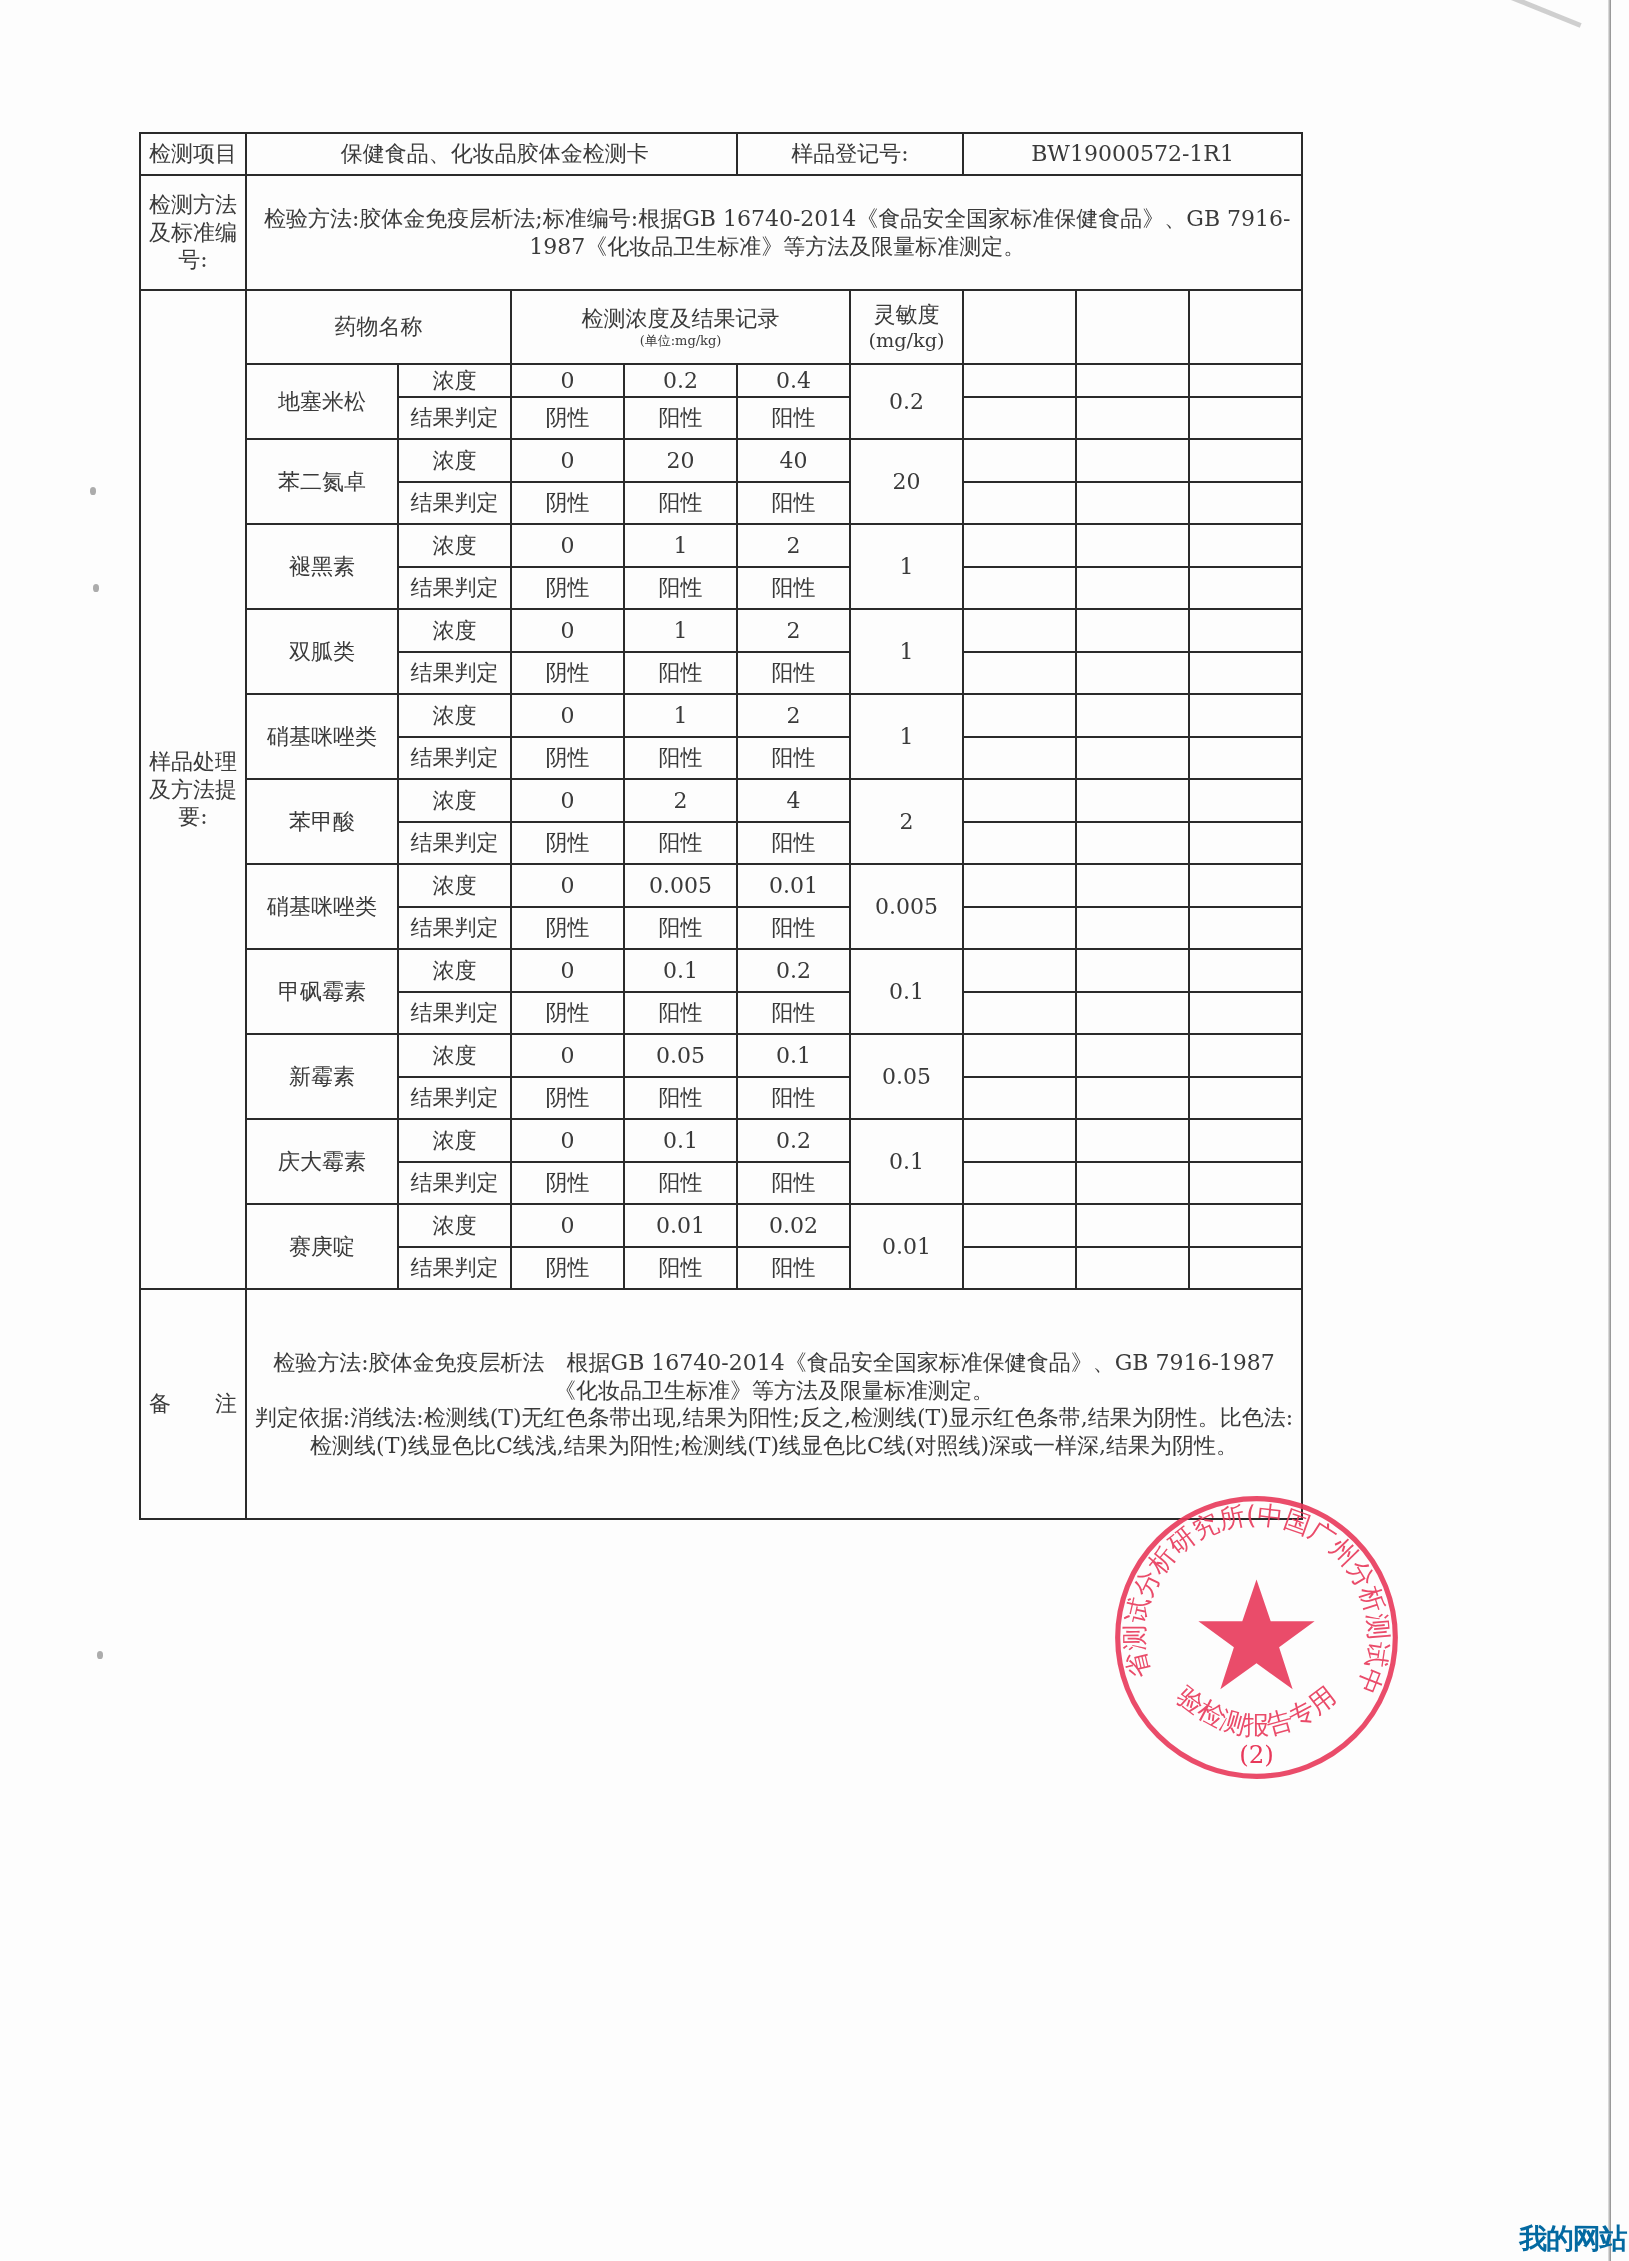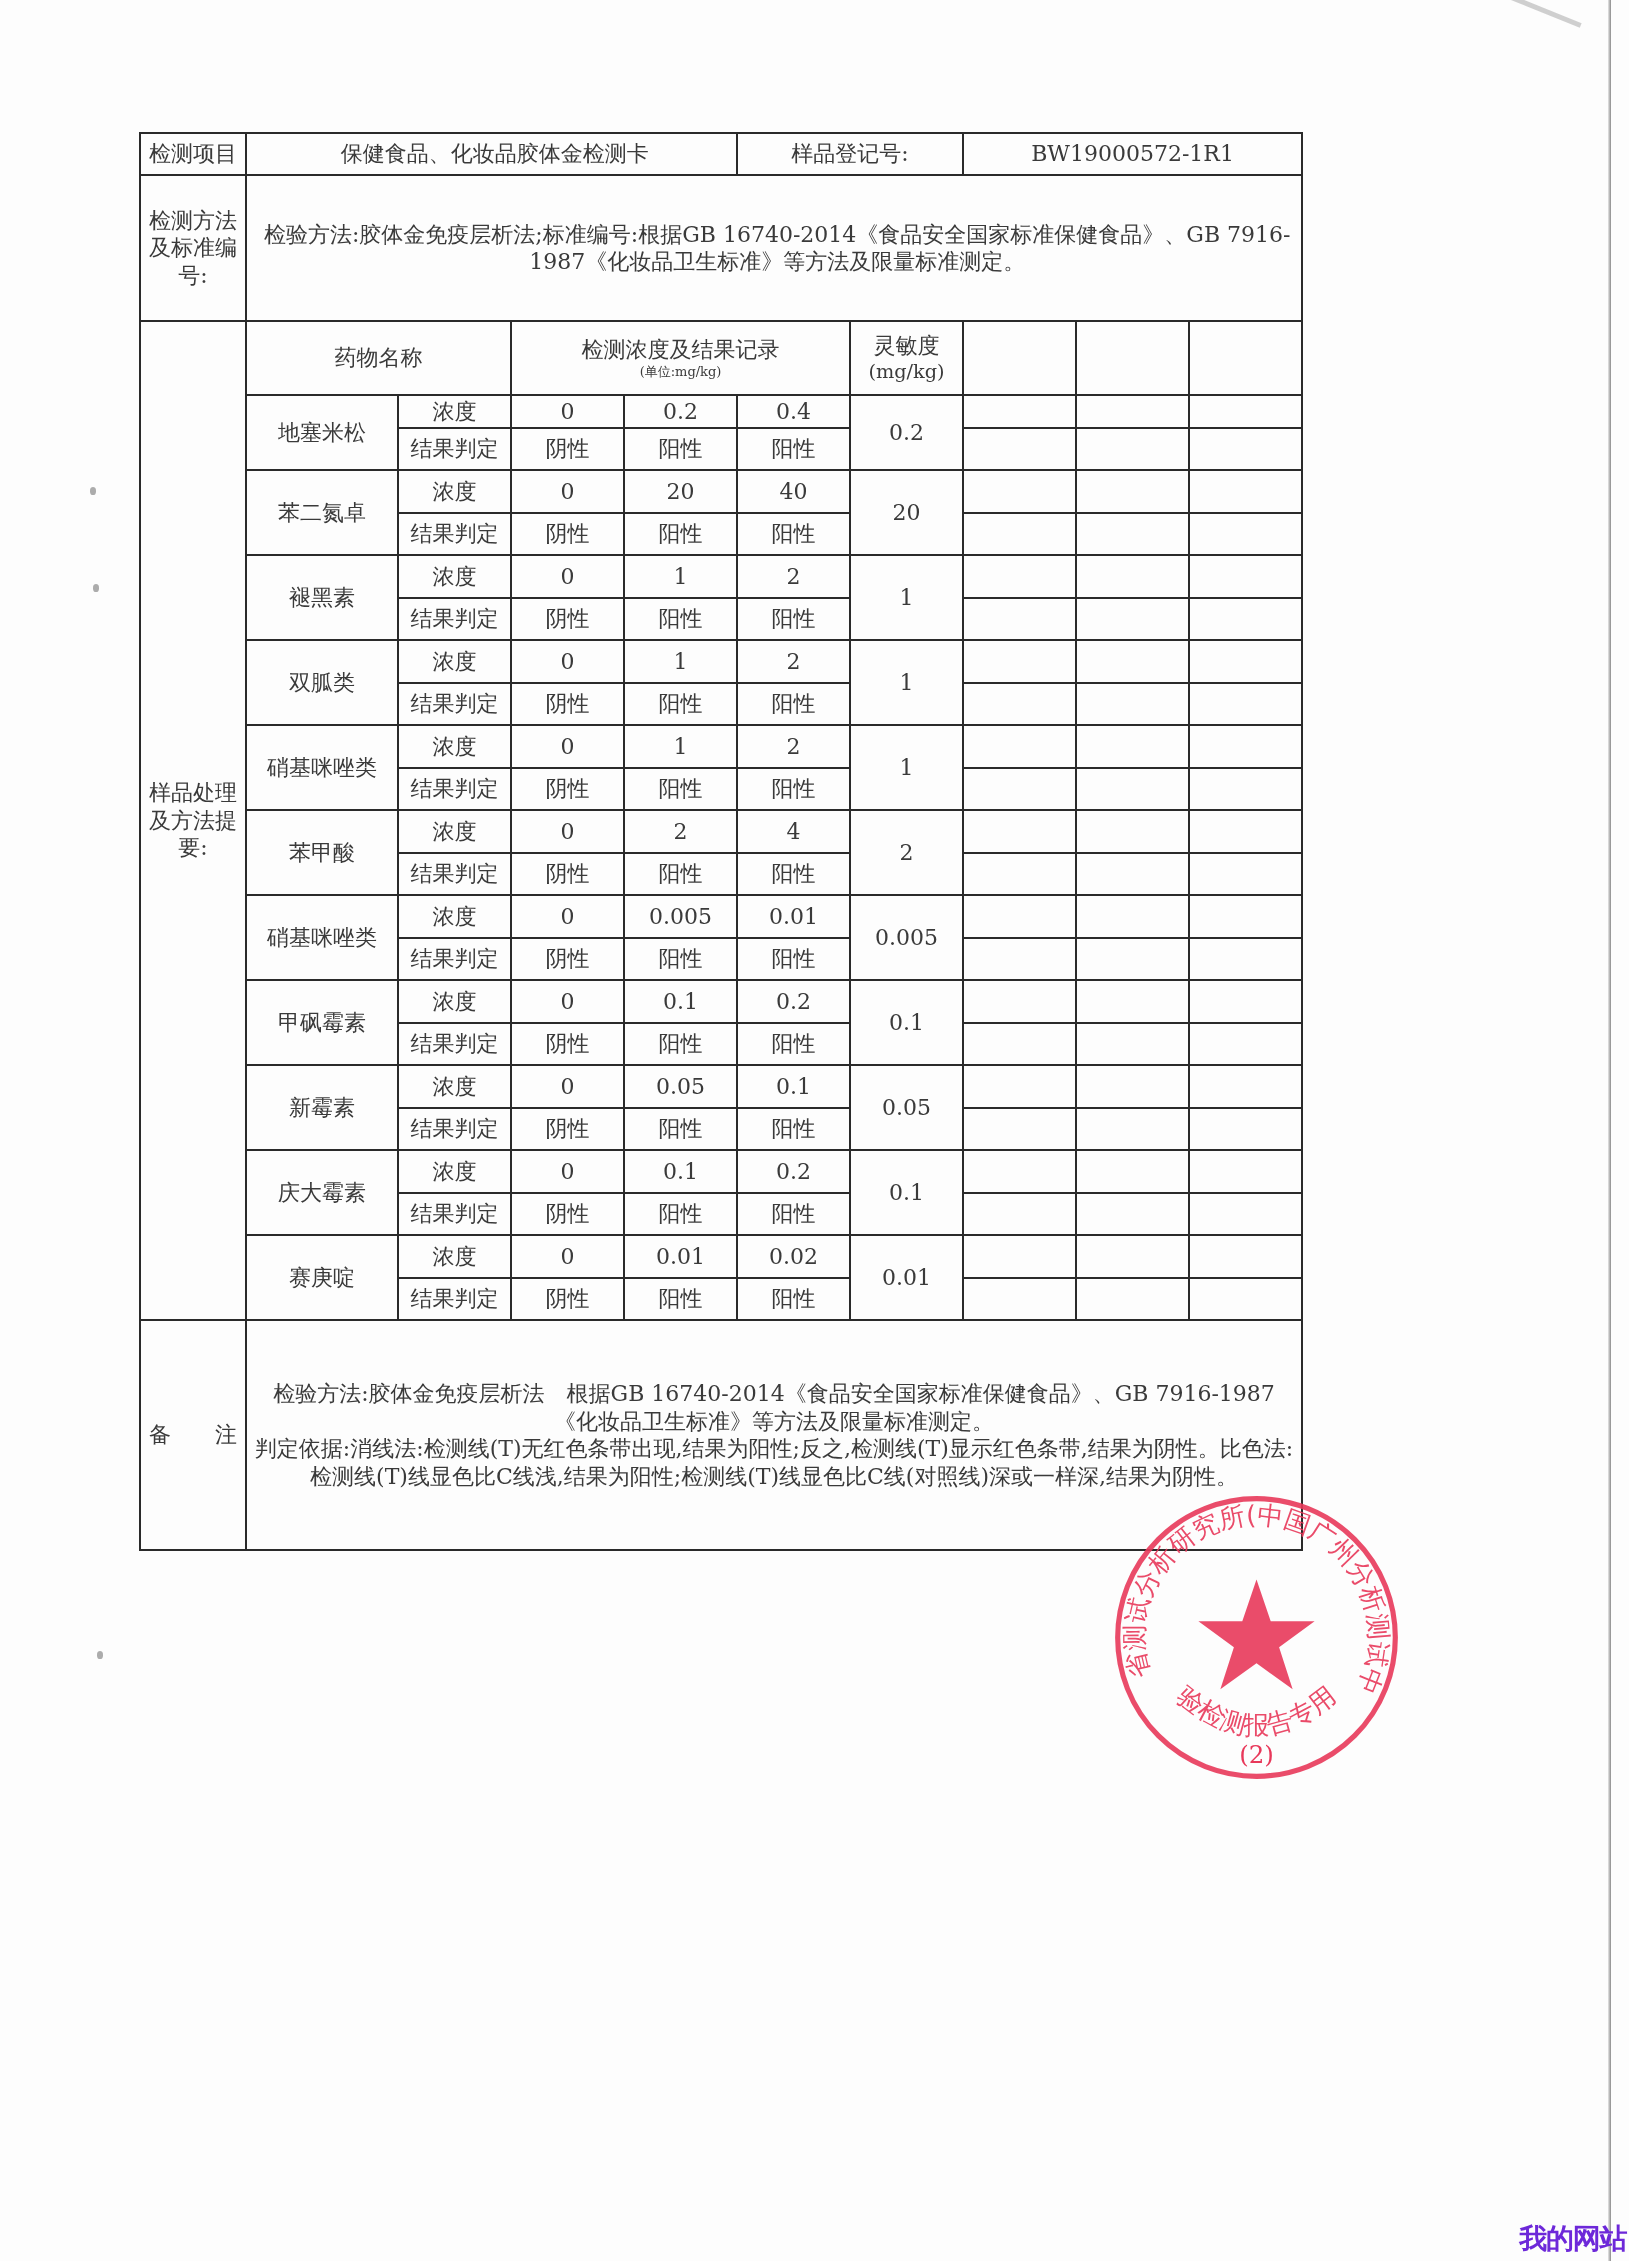--- a/index.html
+++ b/index.html
@@ -28,21 +28,21 @@
   }
   .lbl { font-size:23px; padding:0 2.6px; }
   .left { text-align:right; padding-left:6.4px !important;border-radius:20px; }
   .method-text { font-size:22.6px; line-height:43px; }
   .notes-text { font-size:22px; line-height:35px; padding:10.3px 6.4px !important;margin-left:6px; }
   .stamp {
     position:absolute; left:1108px; top:1489px; width:297px; height:297px;
   }
   .watermark {
     position:absolute; right:0; bottom:0; font-family:"DejaVu Sans",sans-serif;
-    font-weight:bold; font-size:28px; color:#6d28d9; letter-spacing:-1.3px;
+    font-weight:bold; font-size:28px; color:#0369a1; letter-spacing:-1.3px;
     padding:0 3.9px 2.6px 0;
     text-align:center;
   }
   .mark { position:absolute; width:6.4px; height:7.7px; background:#777; border-radius:50%; opacity:.6; }
 </style>
 </head>
 <body>
 
 <div class="scan-edge"></div>
 <div class="scan-curl"></div>
@@ -63,21 +63,21 @@
       <col style="width:113px">
       <col style="width:113px">
   </colgroup>
   <tbody id="tbody">
     <tr style="height:42px">
       <td class="lbl">检测项目</td>
       <td colspan="4" class="left lbl">保健食品、化妆品胶体金检测卡</td>
       <td colspan="2" class="lbl">样品登记号:</td>
       <td colspan="3" class="lbl">BW19000572-1R1</td>
     </tr>
-    <tr style="height:146px">
+    <tr style="height:115px">
       <td class="lbl">检测方法及标准编号:</td>
       <td colspan="9" class="left method-text">检验方法:胶体金免疫层析法;标准编号:根据GB 16740-2014《食品安全国家标准保健食品》、GB 7916-1987《化妆品卫生标准》等方法及限量标准测定。</td>
     </tr>
   <tr style="height:74px">
         <td rowspan="23" class="lbl">样品处理及方法提要:</td>
         <td colspan="2" class="lbl">药物名称</td>
         <td colspan="3">
           <div>检测浓度及结果记录</div>
           <div style="font-size:13px">(单位:mg/kg)</div>
         </td>

